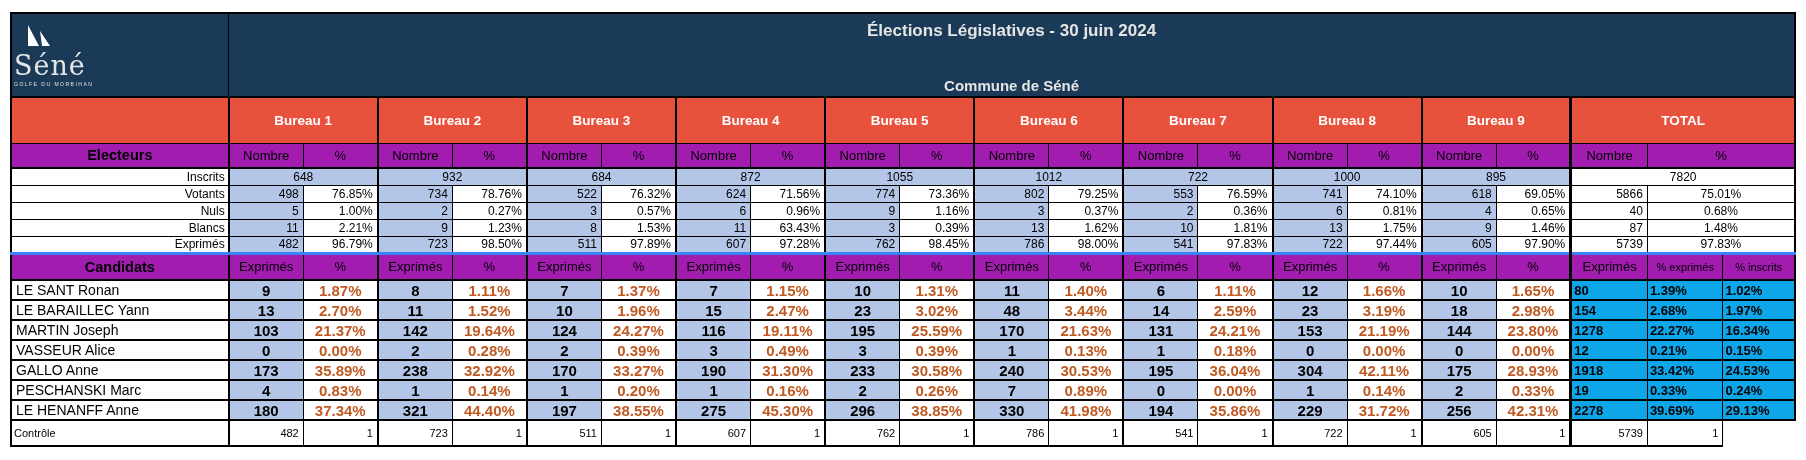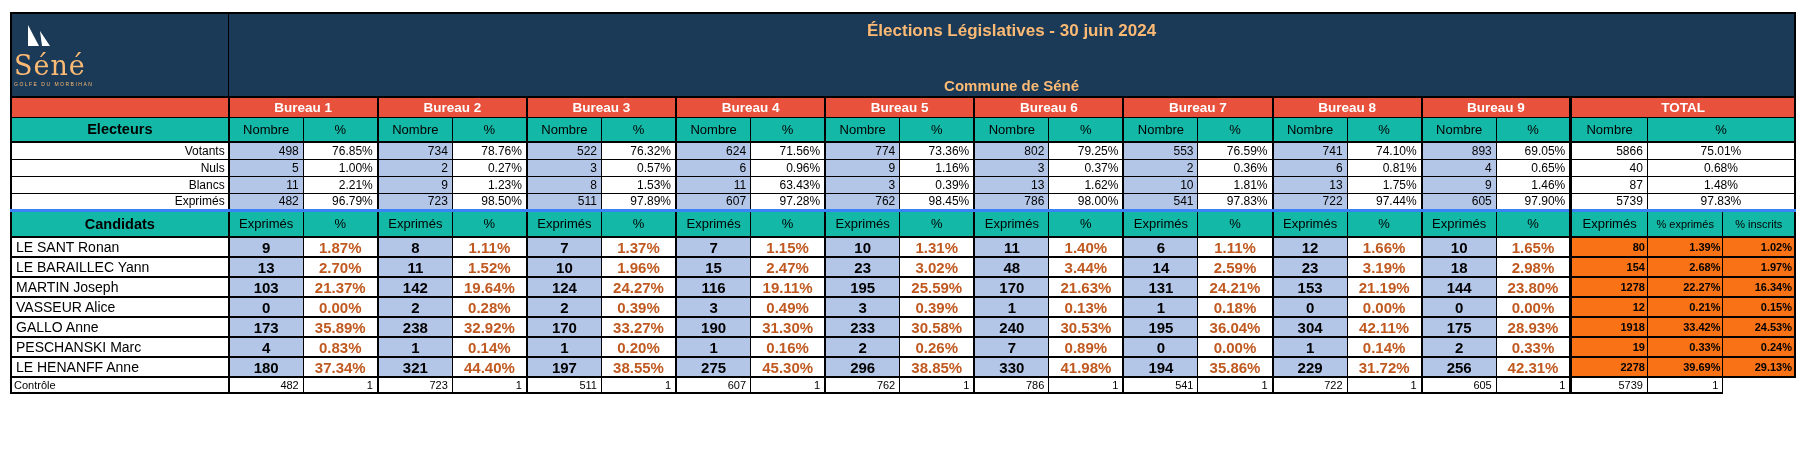--- a/index.html
+++ b/index.html
@@ -3,33 +3,33 @@
 <meta charset="utf-8">
 <style>
   html,body { margin:0; padding:0; background:#fff; }
   body { width:1806px; height:460px; font-family:"Liberation Sans", sans-serif; }
   .wrap { padding:12px 10px 10px 10px; }
   table { border-collapse:collapse; table-layout:fixed; width:1786px; }
   td { border:1px solid #000; padding:0 2px; overflow:hidden; white-space:nowrap; vertical-align:middle; background:#fff; color:#000; }
 
   
   tr.r-head  { height:84px; }
-  tr.r-bur   { height:20px; }
+  tr.r-bur   { height:46px; }
   tr.r-sub   { height:25px; }
   tr.r-el    { height:17px; }
   tr.r-candh { height:27px; }
   tr.r-cand  { height:20px; }
-  tr.r-ctrl  { height:16px; }
+  tr.r-ctrl  { height:26px; }
 
   
-  .navy   { background:#1b3a57; color:#fdba74; }
+  .navy   { background:#1b3a57; color:#e5e5e5; }
   .orange { background:#e8513c; color:#fff; font-weight:bold; text-align:center; font-size:13.5px; }
-  .pink   { background:#14b8a6; color:#000; text-align:center; font-size:13px; }
+  .pink   { background:#a21caf; color:#000; text-align:center; font-size:13px; }
   .blue   { background:#b4c6e7; }
-  .green  { background:#f97316; font-weight:bold; text-align:right; font-size:11px; }
+  .green  { background:#0ea5e9; font-weight:bold; text-align:left; font-size:13px; }
 
   .bold14 { font-weight:bold; font-size:14.5px; }
   .small  { font-size:11px; }
   .r      { text-align:right; padding-right:4px; font-size:12px; }
   .c      { text-align:center; font-size:12px; }
   .numc   { font-weight:bold; text-align:center; font-size:15px; }
   .pct    { color:#c05a21; font-weight:bold; text-align:center; font-size:15px; }
   .name   { font-size:14px; padding-left:4px; }
   .lbl    { text-align:right; padding-right:3px; font-size:12px; }
   .ctrl   { font-size:11px; }
@@ -130,38 +130,51 @@
           <td class="pink gs">Nombre</td>
           <td class="pink">%</td>
           <td class="pink gs">Nombre</td>
           <td class="pink">%</td>
           <td class="pink gs">Nombre</td>
           <td class="pink">%</td>
           <td class="pink ts">Nombre</td>
           <td class="pink edgeR" colspan="2">%</td>
         </tr>
         <tr class="r-el">
+          <td class="lbl edgeL">Inscrits</td>
+          <td class="blue c gs" colspan="2">648</td>
+          <td class="blue c gs" colspan="2">932</td>
+          <td class="blue c gs" colspan="2">684</td>
+          <td class="blue c gs" colspan="2">872</td>
+          <td class="blue c gs" colspan="2">1055</td>
+          <td class="blue c gs" colspan="2">1012</td>
+          <td class="blue c gs" colspan="2">722</td>
+          <td class="blue c gs" colspan="2">1000</td>
+          <td class="blue c gs" colspan="2">895</td>
+          <td class="c ts edgeR" colspan="3">7820</td>
+        </tr>
+        <tr class="r-el">
           <td class="lbl edgeL">Votants</td>
           <td class="blue r gs">498</td>
           <td class="r">76.85%</td>
           <td class="blue r gs">734</td>
           <td class="r">78.76%</td>
           <td class="blue r gs">522</td>
           <td class="r">76.32%</td>
           <td class="blue r gs">624</td>
           <td class="r">71.56%</td>
           <td class="blue r gs">774</td>
           <td class="r">73.36%</td>
           <td class="blue r gs">802</td>
           <td class="r">79.25%</td>
           <td class="blue r gs">553</td>
           <td class="r">76.59%</td>
           <td class="blue r gs">741</td>
           <td class="r">74.10%</td>
-          <td class="blue r gs">893</td>
+          <td class="blue r gs">618</td>
           <td class="r">69.05%</td>
           <td class="r ts">5866</td>
           <td class="c edgeR" colspan="2">75.01%</td>
         </tr>
         <tr class="r-el">
           <td class="lbl edgeL">Nuls</td>
           <td class="blue r gs">5</td>
           <td class="r">1.00%</td>
           <td class="blue r gs">2</td>
           <td class="r">0.27%</td>

